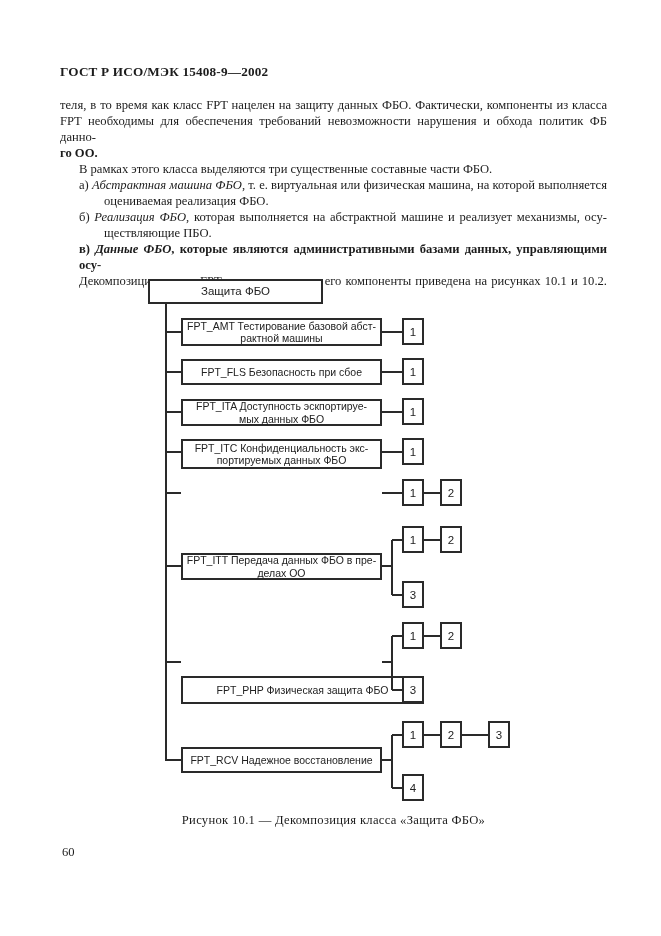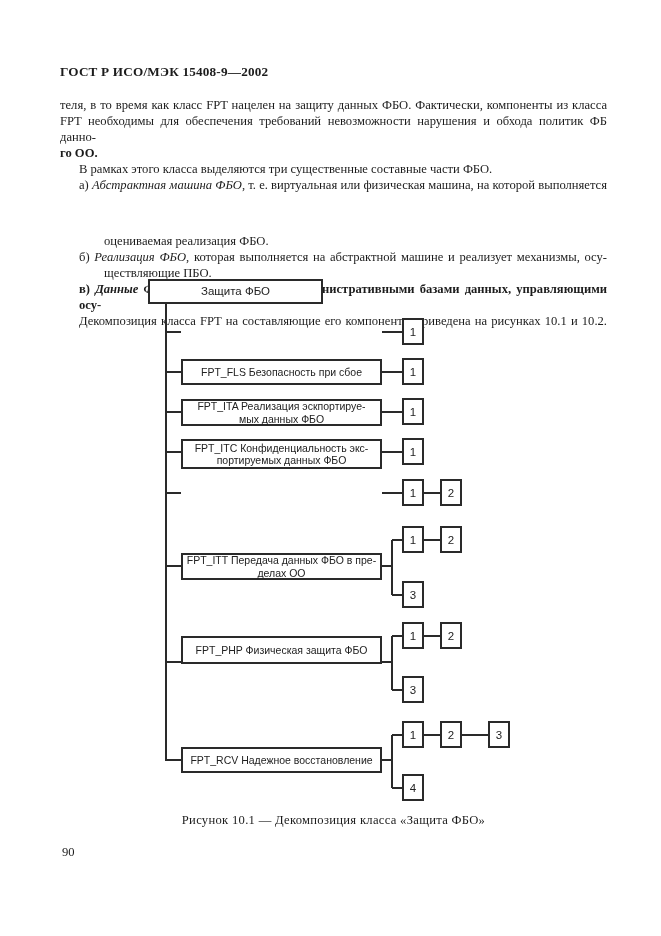--- a/index.html
+++ b/index.html
@@ -45,42 +45,46 @@
 <body>
 
 <div id="doc-header">ГОСТ Р ИСО/МЭК 15408-9—2002</div>
 
 <div id="body-text">
     <div class="bline fill" style="padding-left: 0px;"><span>теля, в то время как класс FPT нацелен на защиту данных ФБО. Фактически, компоненты из класса</span></div>
     <div class="bline fill" style="padding-left: 0px;"><span>FPT необходимы для обеспечения требований невозможности нарушения и обхода политик ФБ данно-</span></div>
     <div class="bline" style="padding-left: 0px; font-weight: bold;"><span>го ОО.</span></div>
     <div class="bline" style="padding-left: 19px;"><span>В рамках этого класса выделяются три существенные составные части ФБО.</span></div>
     <div class="bline fill" style="padding-left: 19px;"><span>а) </span><i>Абстрактная машина ФБО</i><span>, т. е. виртуальная или физическая машина, на которой выполняется</span></div>
-    <div class="bline" style="padding-left: 44px; margin-top: 40px;"><span>оцениваемая реализация ФБО.</span></div>
+    <div class="bline" style="padding-left: 44px;"><span>оцениваемая реализация ФБО.</span></div>
     <div class="bline fill" style="padding-left: 19px;"><span>б) </span><i>Реализация ФБО</i><span>, которая выполняется на абстрактной машине и реализует механизмы, осу-</span></div>
     <div class="bline" style="padding-left: 44px;"><span>ществляющие ПБО.</span></div>
     <div class="bline fill" style="padding-left: 19px; font-weight: bold;"><span>в) </span><i>Данные ФБО</i><span>, которые являются административными базами данных, управляющими осу-</span></div>
     <div class="bline fill" style="padding-left: 19px;"><span>Декомпозиция класса FPT на составляющие его компоненты приведена на рисунках 10.1 и 10.2.</span></div>
   </div>
 
 <div id="figure-canvas">
     <div class="dbox" style="left: 148px; top: 279px; width: 175px; height: 25px; font-size: 11.5px;">Защита ФБО</div>
     <div class="ln" style="left: 165px; top: 304px; width: 2px; height: 457px;"></div>
     <div class="ln" style="left: 166px; top: 331px; width: 15px; height: 2px;"></div>
+    <div class="dbox" style="left: 181px; top: 318px; width: 201px; height: 28px;">
+      <div>FPT_AMT Тестирование базовой абст-</div>
+      <div>рактной машины</div>
+    </div>
     <div class="ln" style="left: 382px; top: 331px; width: 20px; height: 2px;"></div>
     <div class="leafbox" style="left: 402px; top: 318px; width: 22px; height: 27px;">1</div>
     <div class="ln" style="left: 166px; top: 371px; width: 15px; height: 2px;"></div>
     <div class="dbox" style="left: 181px; top: 359px; width: 201px; height: 26px;">
       <div>FPT_FLS Безопасность при сбое</div>
     </div>
     <div class="ln" style="left: 382px; top: 371px; width: 20px; height: 2px;"></div>
     <div class="leafbox" style="left: 402px; top: 358px; width: 22px; height: 27px;">1</div>
     <div class="ln" style="left: 166px; top: 411px; width: 15px; height: 2px;"></div>
     <div class="dbox" style="left: 181px; top: 399px; width: 201px; height: 27px;">
-      <div>FPT_ITA Реализация эскпортируе-</div>
+      <div>FPT_ITA Доступность эскпортируе-</div>
       <div>мых данных ФБО</div>
     </div>
     <div class="ln" style="left: 382px; top: 411px; width: 20px; height: 2px;"></div>
     <div class="leafbox" style="left: 402px; top: 398px; width: 22px; height: 27px;">1</div>
     <div class="ln" style="left: 166px; top: 451px; width: 15px; height: 2px;"></div>
     <div class="dbox" style="left: 181px; top: 439px; width: 201px; height: 30px;">
       <div>FPT_ITC Конфиденциальность экс-</div>
       <div>портируемых данных ФБО</div>
     </div>
     <div class="ln" style="left: 382px; top: 451px; width: 20px; height: 2px;"></div>
@@ -97,21 +101,21 @@
     </div>
     <div class="ln" style="left: 382px; top: 565px; width: 10px; height: 2px;"></div>
     <div class="ln" style="left: 391px; top: 540px; width: 2px; height: 55px;"></div>
     <div class="ln" style="left: 392px; top: 539px; width: 10px; height: 2px;"></div>
     <div class="ln" style="left: 392px; top: 594px; width: 10px; height: 2px;"></div>
     <div class="leafbox" style="left: 402px; top: 526px; width: 22px; height: 27px;">1</div>
     <div class="leafbox" style="left: 440px; top: 526px; width: 22px; height: 27px;">2</div>
     <div class="ln" style="left: 424px; top: 539px; width: 16px; height: 2px;"></div>
     <div class="leafbox" style="left: 402px; top: 581px; width: 22px; height: 27px;">3</div>
     <div class="ln" style="left: 166px; top: 661px; width: 15px; height: 2px;"></div>
-    <div class="dbox" style="left: 181px; top: 636px; width: 201px; height: 28px;">
+    <div class="dbox" style="left: 181px; top: 676px; width: 243px; height: 28px;">
       <div>FPT_PHP Физическая защита ФБО</div>
     </div>
     <div class="ln" style="left: 382px; top: 661px; width: 10px; height: 2px;"></div>
     <div class="ln" style="left: 391px; top: 636px; width: 2px; height: 54px;"></div>
     <div class="ln" style="left: 392px; top: 635px; width: 10px; height: 2px;"></div>
     <div class="ln" style="left: 392px; top: 689px; width: 10px; height: 2px;"></div>
     <div class="leafbox" style="left: 402px; top: 622px; width: 22px; height: 27px;">1</div>
     <div class="leafbox" style="left: 440px; top: 622px; width: 22px; height: 27px;">2</div>
     <div class="ln" style="left: 424px; top: 635px; width: 16px; height: 2px;"></div>
     <div class="leafbox" style="left: 402px; top: 676px; width: 22px; height: 27px;">3</div>
@@ -126,13 +130,13 @@
     <div class="leafbox" style="left: 402px; top: 721px; width: 22px; height: 27px;">1</div>
     <div class="leafbox" style="left: 440px; top: 721px; width: 22px; height: 27px;">2</div>
     <div class="ln" style="left: 424px; top: 734px; width: 16px; height: 2px;"></div>
     <div class="leafbox" style="left: 488px; top: 721px; width: 22px; height: 27px;">3</div>
     <div class="ln" style="left: 462px; top: 734px; width: 26px; height: 2px;"></div>
     <div class="leafbox" style="left: 402px; top: 774px; width: 22px; height: 27px;">4</div>
   </div>
 
 <div id="figure-caption">Рисунок 10.1 — Декомпозиция класса «Защита ФБО»</div>
 
-<div id="page-number">90</div>
+<div id="page-number">60</div>
 
 </body></html>

